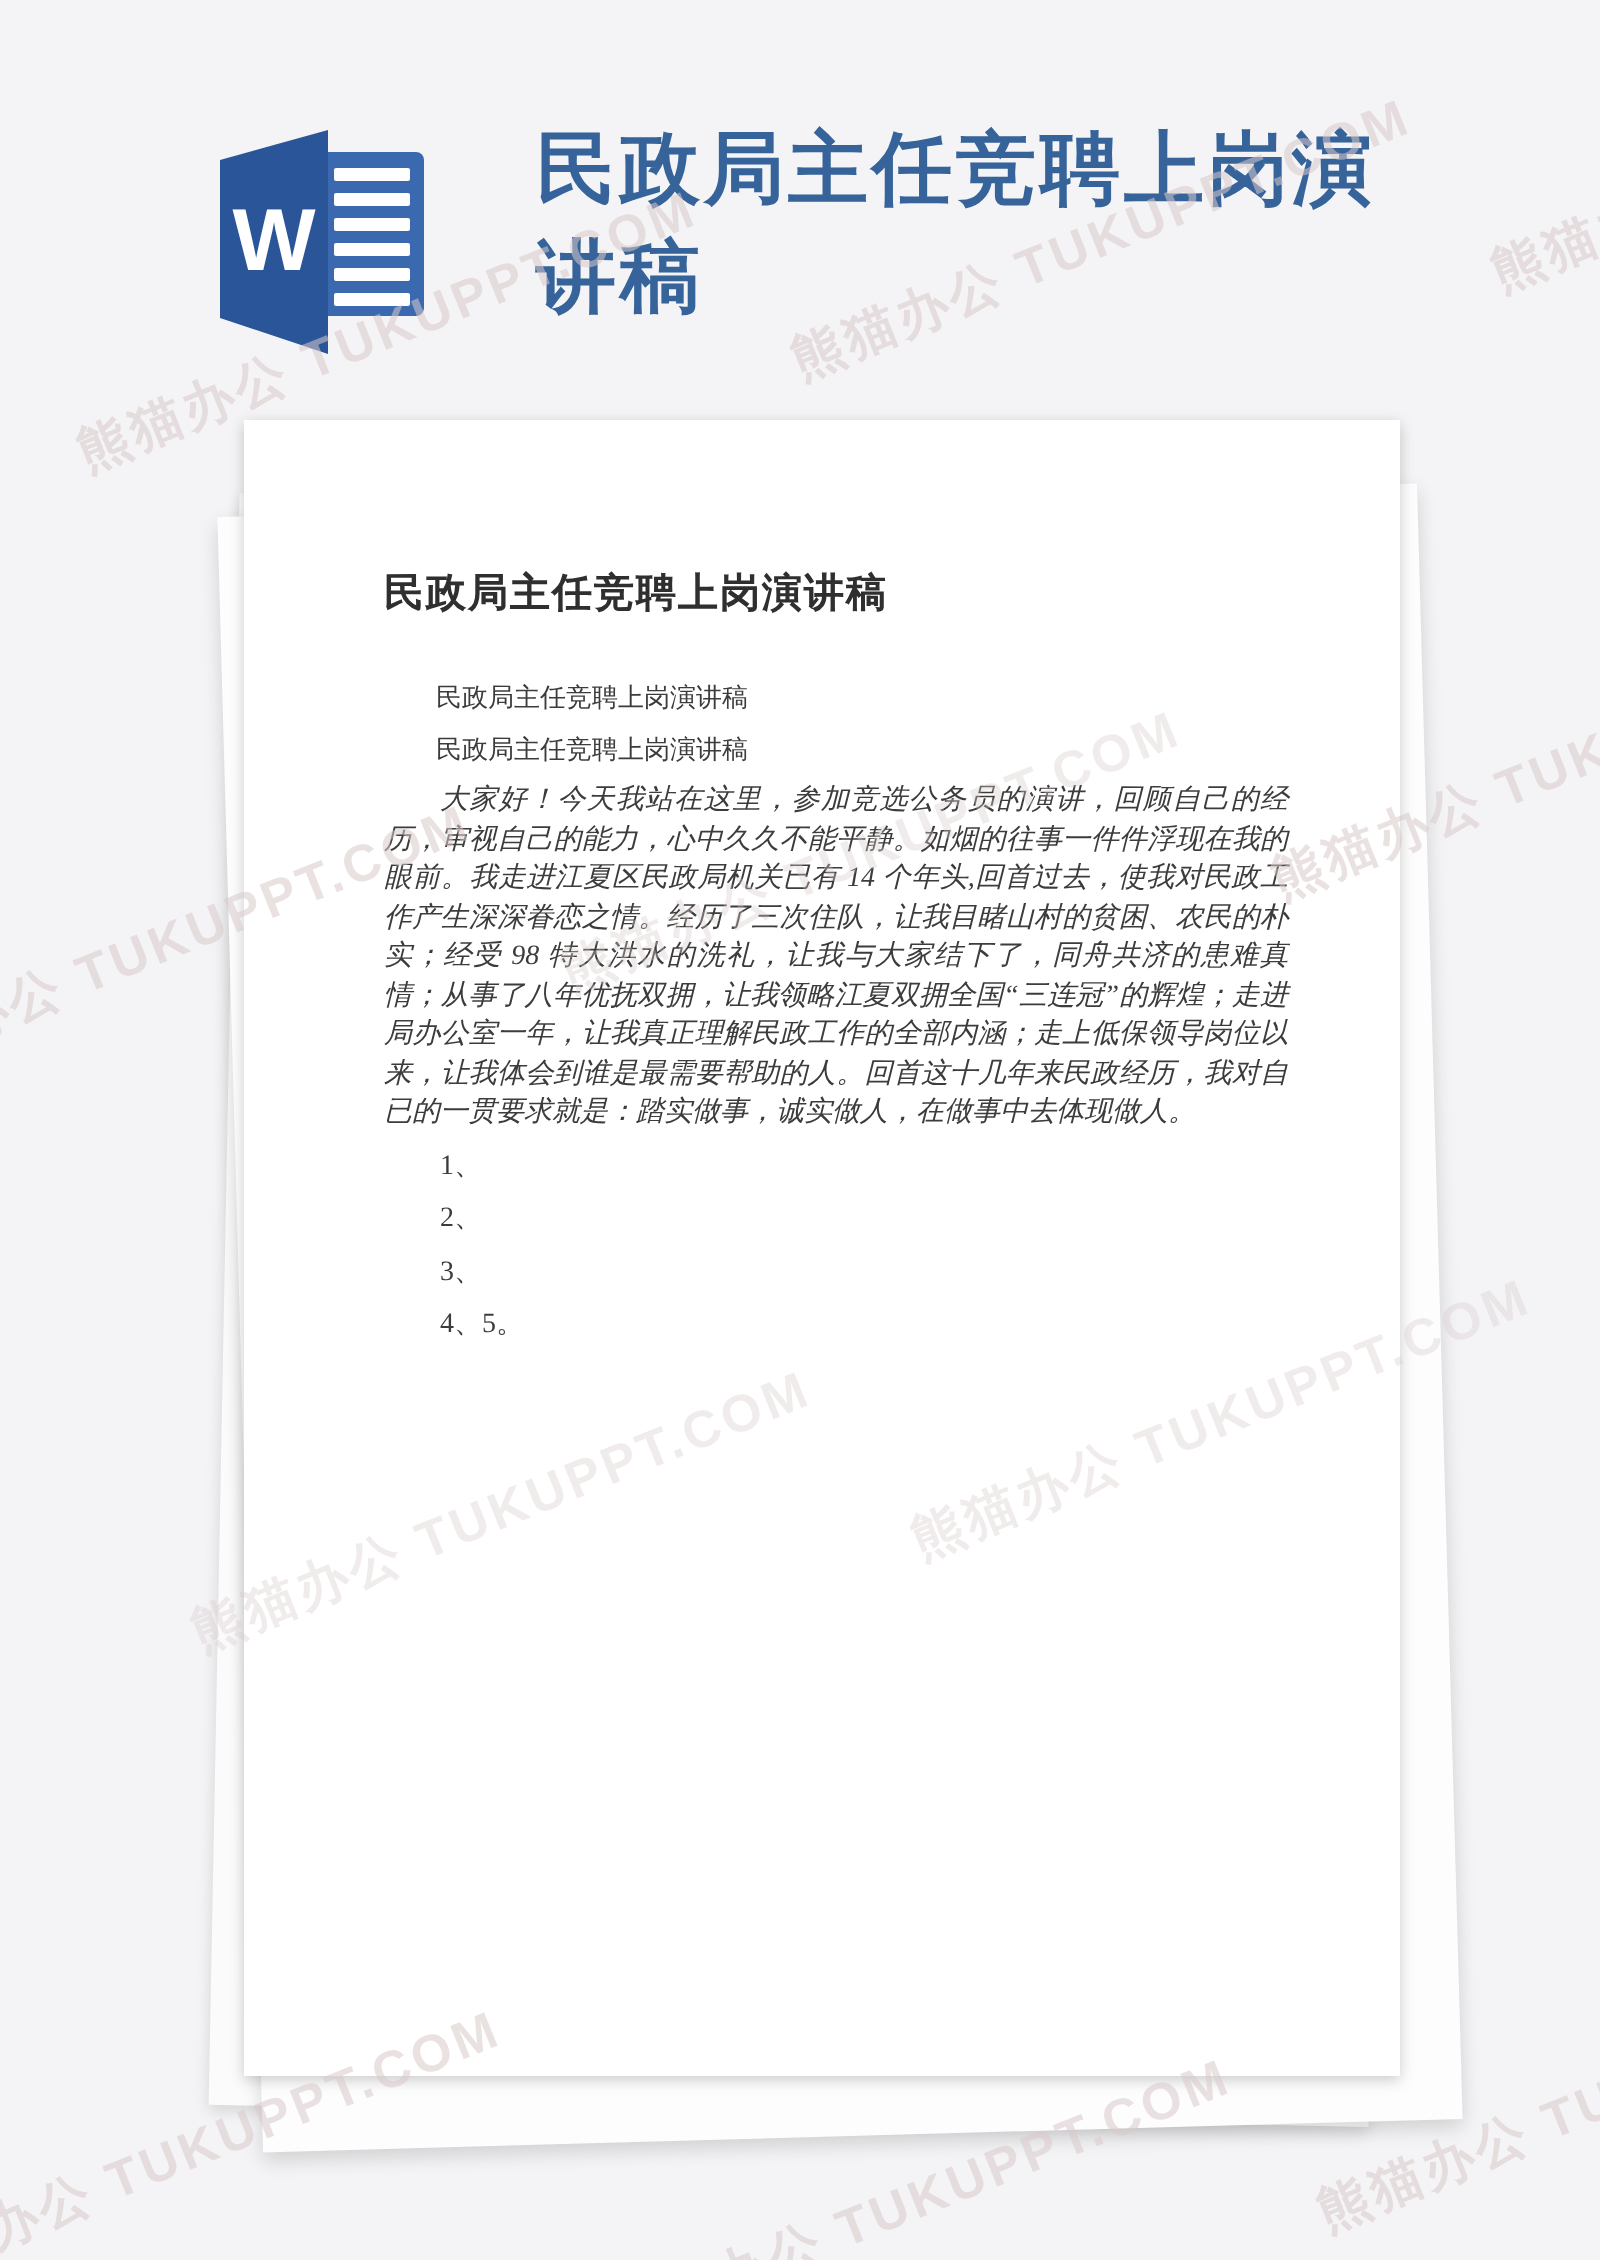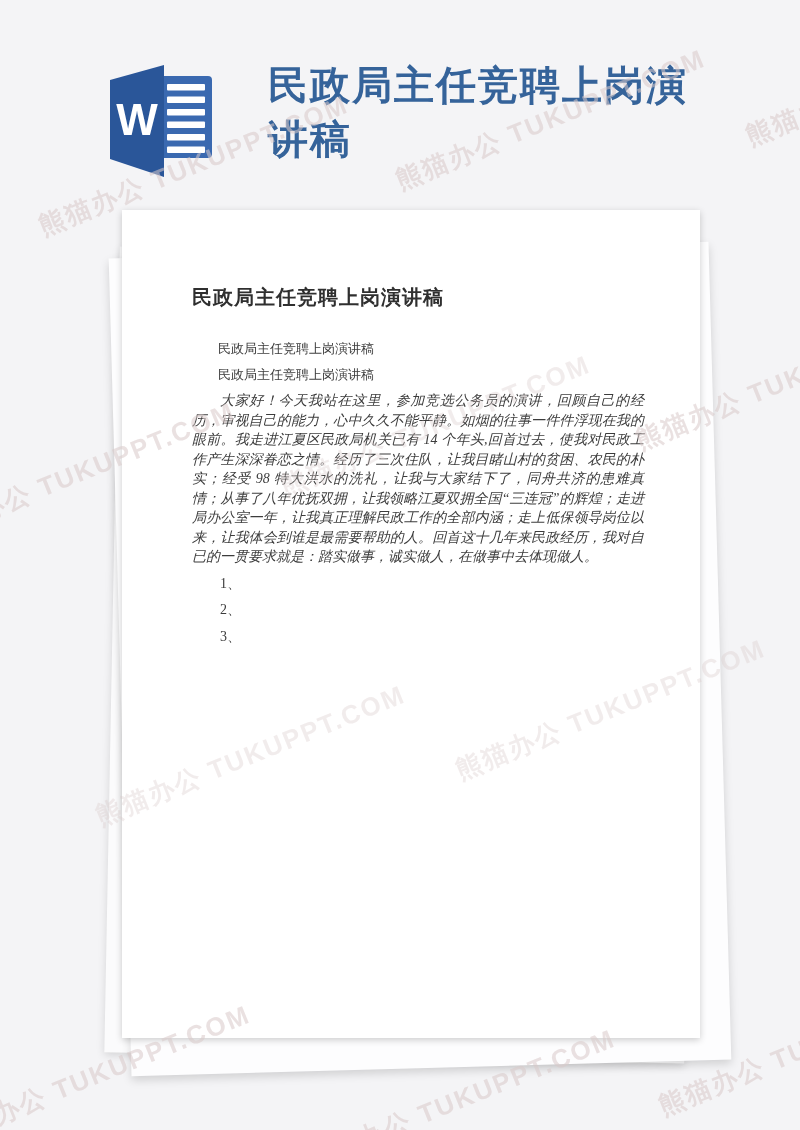--- a/index.html
+++ b/index.html
@@ -128,15 +128,16 @@
   <h2 class="doc-heading">民政局主任竞聘上岗演讲稿</h2>
 
   <p class="doc-sub">民政局主任竞聘上岗演讲稿</p>
   <p class="doc-sub last">民政局主任竞聘上岗演讲稿</p>
 
   <p class="doc-p">大家好！今天我站在这里，参加竞选公务员的演讲，回顾自己的经历，审视自己的能力，心中久久不能平静。如烟的往事一件件浮现在我的眼前。我走进江夏区民政局机关已有 14 个年头,回首过去，使我对民政工作产生深深眷恋之情。经历了三次住队，让我目睹山村的贫困、农民的朴实；经受 98 特大洪水的洗礼，让我与大家结下了，同舟共济的患难真情；从事了八年优抚双拥，让我领略江夏双拥全国“三连冠”的辉煌；走进局办公室一年，让我真正理解民政工作的全部内涵；走上低保领导岗位以来，让我体会到谁是最需要帮助的人。回首这十几年来民政经历，我对自已的一贯要求就是：踏实做事，诚实做人，在做事中去体现做人。</p>
 
   <p class="doc-li">1、</p>
   <p class="doc-li">2、</p>
   <p class="doc-li">3、</p>
+  <p class="doc-li">4、5。</p>
 
 
 </div>
 
 </body></html>

